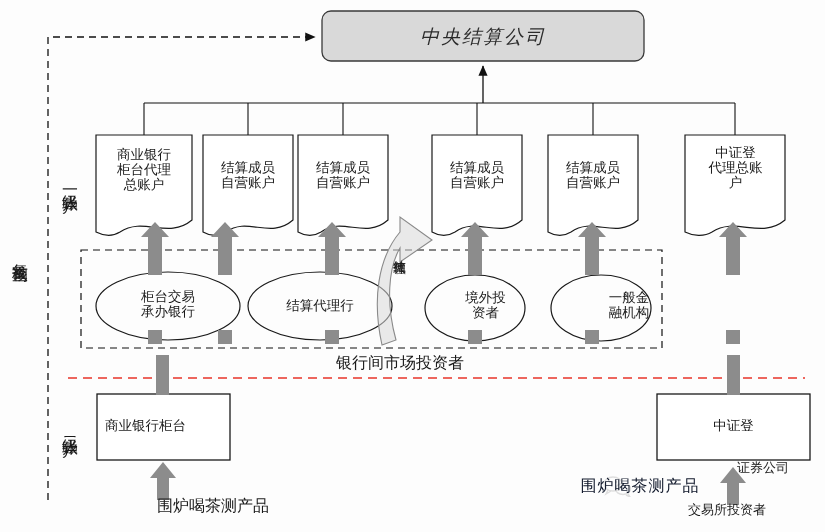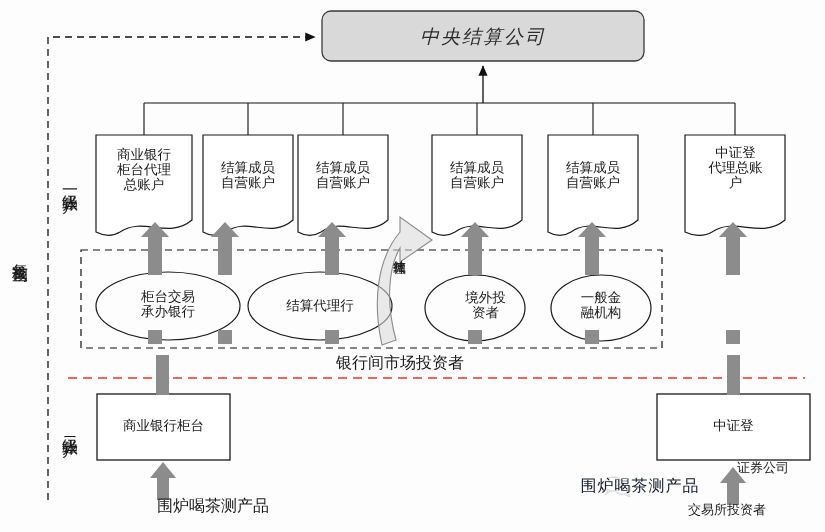--- a/index.html
+++ b/index.html
@@ -155,28 +155,28 @@
 自营账户</div>
   <div class="lbl nodetext" style="left:688px;top:145px;width:95px;">中证登
 代理总账
 户</div>
 
   <div class="lbl ovaltext" style="left:248px;top:298px;width:144px;">结算代理行</div>
   <div class="lbl ovaltext" style="left:96px;top:289px;width:144px;">柜台交易
 承办银行</div>
   <div class="lbl ovaltext" style="left:425px;top:290px;width:121px;">境外投
 资者</div>
-  <div class="lbl ovaltext" style="left:551px;top:290px;width:100px;">一般金
+  <div class="lbl ovaltext" style="left:551px;top:290px;width:100px;padding-left:28px;">一般金
 融机构</div>
 
   <div class="vlbl arrowlabel" style="left:393px;top:250px;">结算代理</div>
 
   <div class="lbl plaintext" style="left:300px;top:354px;width:200px;">银行间市场投资者</div>
 
-  <div class="lbl nodetext" style="left:97px;top:418px;width:133px;">商业银行柜台</div>
+  <div class="lbl nodetext" style="left:79px;top:418px;width:133px;">商业银行柜台</div>
   <div class="lbl nodetext" style="left:657px;top:418px;width:153px;">中证登</div>
 
   <div class="lbl plaintext" style="left:113px;top:497px;width:200px;">围炉喝茶测产品</div>
 
   <div class="lbl smalltext" style="left:737px;top:461px;width:90px;text-align:left;">证券公司</div>
 
   <div class="lbl smalltext" style="left:647px;top:503px;width:160px;">交易所投资者</div>
 
   <svg id="wmicon" viewBox="0 0 30 22">
     <ellipse cx="11" cy="9" rx="9" ry="7" fill="none" stroke="#dedede" stroke-width="1.4"></ellipse>

